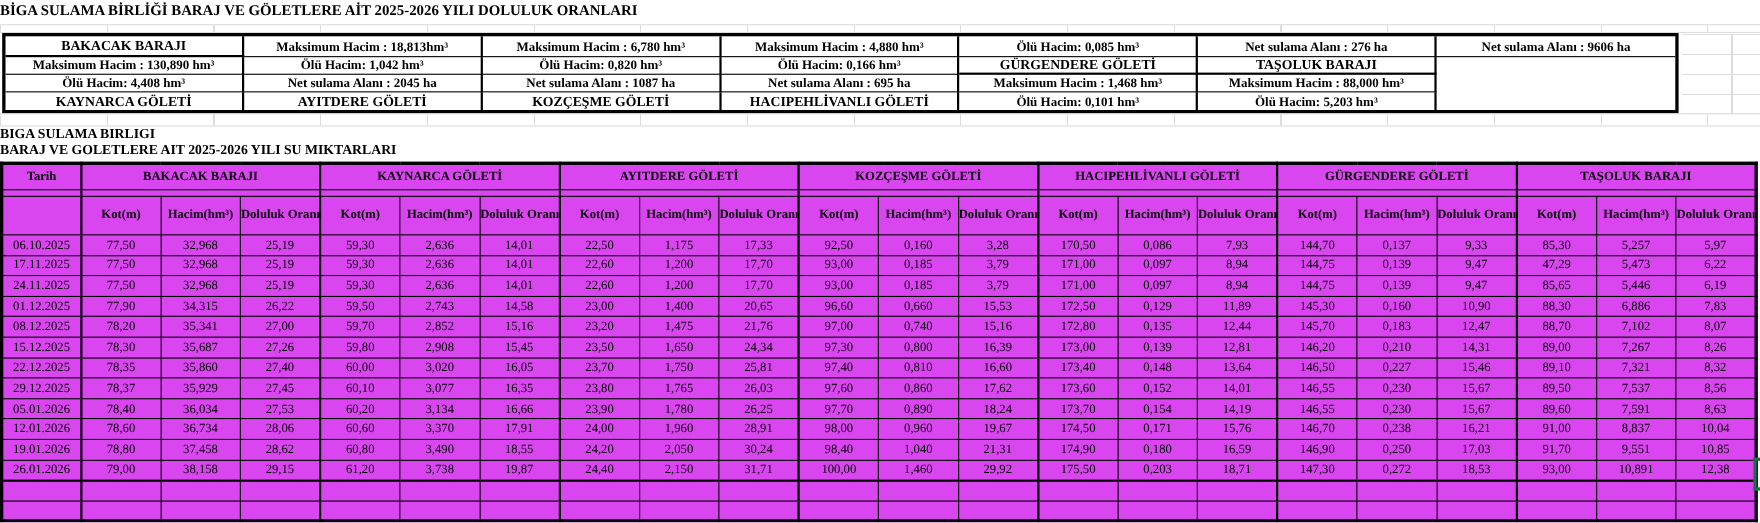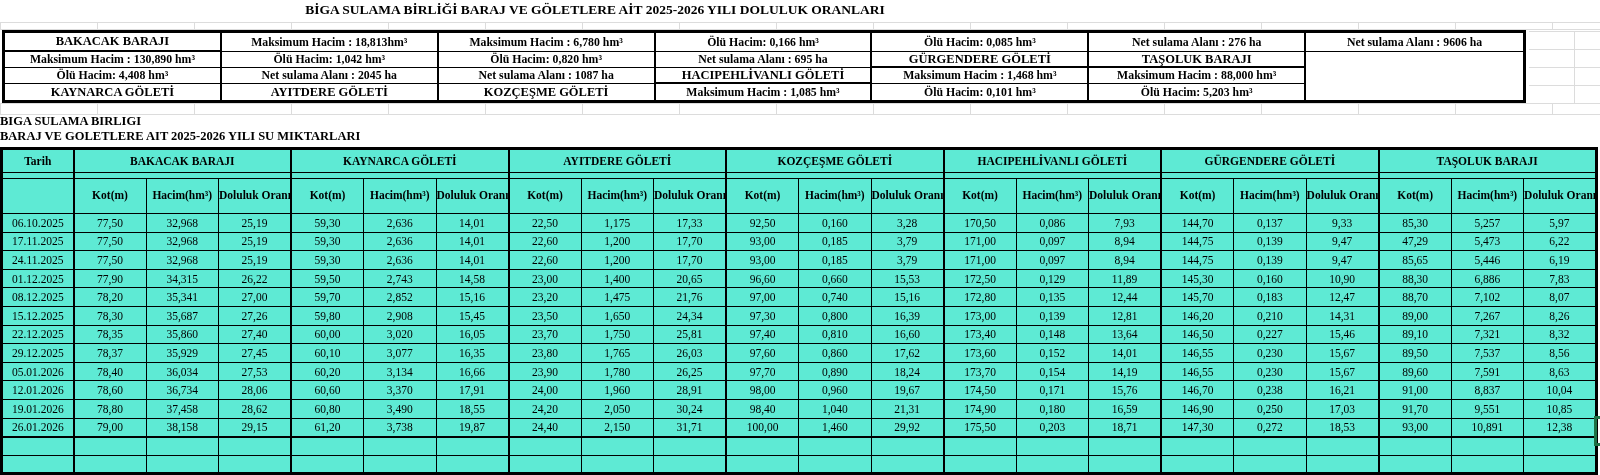--- a/index.html
+++ b/index.html
@@ -1,20 +1,20 @@
 <!DOCTYPE html>
 <html><head>
 <meta charset="utf-8">
 <style>
   html,body{margin:0;padding:0;background:#fff;}
   .stage{position:relative;width:1600px;height:475px;background:#fff;overflow:hidden;
          font-family:"Liberation Serif","DejaVu Serif",serif;color:#000;}
 
   
-  .title1{position:absolute;top:2px;left:0;width:1190px;text-align:center;
+  .title1{position:absolute;top:2px;left:0;width:1190px;
           font-weight:bold;font-size:13.5px;white-space:nowrap;}
   .title2{position:absolute;top:114px;left:0;width:1240px;text-align:left;
           font-weight:bold;font-size:12.5px;line-height:14.5px;white-space:nowrap;}
 
   
   .gridband{position:absolute;left:0;width:1600px;box-sizing:border-box;
     background-image:repeating-linear-gradient(to right,#dcdcdc 0 1px,transparent 1px 97px);
     border-top:1px solid #dcdcdc;border-bottom:1px solid #dcdcdc;}
   .band1{top:22px;height:8px;}
   .band2{top:103px;height:12px;}
@@ -27,21 +27,21 @@
     display:grid;grid-auto-flow:column;grid-template-columns:repeat(7,1fr);
     grid-template-rows:19px 1fr 1fr 1fr;border:3px solid #000;background:#fff;}
   .s-cell{display:flex;align-items:center;justify-content:center;white-space:nowrap;overflow:hidden;
     border-right:2px solid #000;border-bottom:1.5px solid #000;font-weight:bold;font-size:11.8px;}
   .s-head{font-size:12.5px;border-bottom-width:2.5px;}
   .summary .s-cell:nth-child(4n){border-bottom:none;}
   .summary .s-cell:nth-child(n+25){border-right:none;}
 
   
   .main{position:absolute;left:0;top:147px;width:1594px;border-collapse:collapse;
-        table-layout:fixed;border:3px solid #000;background:#5eead4;}
+        table-layout:fixed;border:3px solid #000;background:#d946ef;}
   .main th,.main td{border:1px solid #000;padding:0;overflow:hidden;text-align:center;
         vertical-align:middle;font-size:11.5px;white-space:nowrap;}
   .thickR{border-right-width:2.5px !important;}
   .h1c{height:22px;font-weight:bold;font-size:13px;border-bottom-width:1.5px;}
   .gapc{height:5px;border-bottom-width:1.5px;}
   .h2c{height:34px;font-weight:bold;font-size:12px;line-height:13.5px;
        border-bottom-width:2.5px;white-space:pre-line;}
   .d-date{text-align:left;padding-left:3px;}
   .main tbody tr{height:18.6px;}
   tr.lastdata td{border-bottom-width:2.5px;}
@@ -66,24 +66,24 @@
       <div class="s-cell">Ölü Hacim: 4,408 hm³</div>
       <div class="s-cell s-head">KAYNARCA GÖLETİ</div>
       <div class="s-cell">Maksimum Hacim : 18,813hm³</div>
       <div class="s-cell">Ölü Hacim: 1,042 hm³</div>
       <div class="s-cell">Net sulama Alanı : 2045 ha</div>
       <div class="s-cell s-head">AYITDERE GÖLETİ</div>
       <div class="s-cell">Maksimum Hacim : 6,780 hm³</div>
       <div class="s-cell">Ölü Hacim: 0,820 hm³</div>
       <div class="s-cell">Net sulama Alanı : 1087 ha</div>
       <div class="s-cell s-head">KOZÇEŞME GÖLETİ</div>
+      <div class="s-cell">Maksimum Hacim : 4,880 hm³</div>
       <div class="s-cell">Ölü Hacim: 0,166 hm³</div>
       <div class="s-cell">Net sulama Alanı : 695 ha</div>
       <div class="s-cell s-head">HACIPEHLİVANLI GÖLETİ</div>
-      <div class="s-cell">Maksimum Hacim : 1,085 hm³</div>
       <div class="s-cell">Ölü Hacim: 0,085 hm³</div>
       <div class="s-cell s-head">GÜRGENDERE GÖLETİ</div>
       <div class="s-cell">Maksimum Hacim : 1,468 hm³</div>
       <div class="s-cell">Ölü Hacim: 0,101 hm³</div>
       <div class="s-cell">Net sulama Alanı : 276 ha</div>
       <div class="s-cell s-head">TAŞOLUK BARAJI</div>
       <div class="s-cell">Maksimum Hacim : 88,000 hm³</div>
       <div class="s-cell">Ölü Hacim: 5,203 hm³</div>
       <div class="s-cell">Net sulama Alanı : 9606 ha</div>
     </div>

